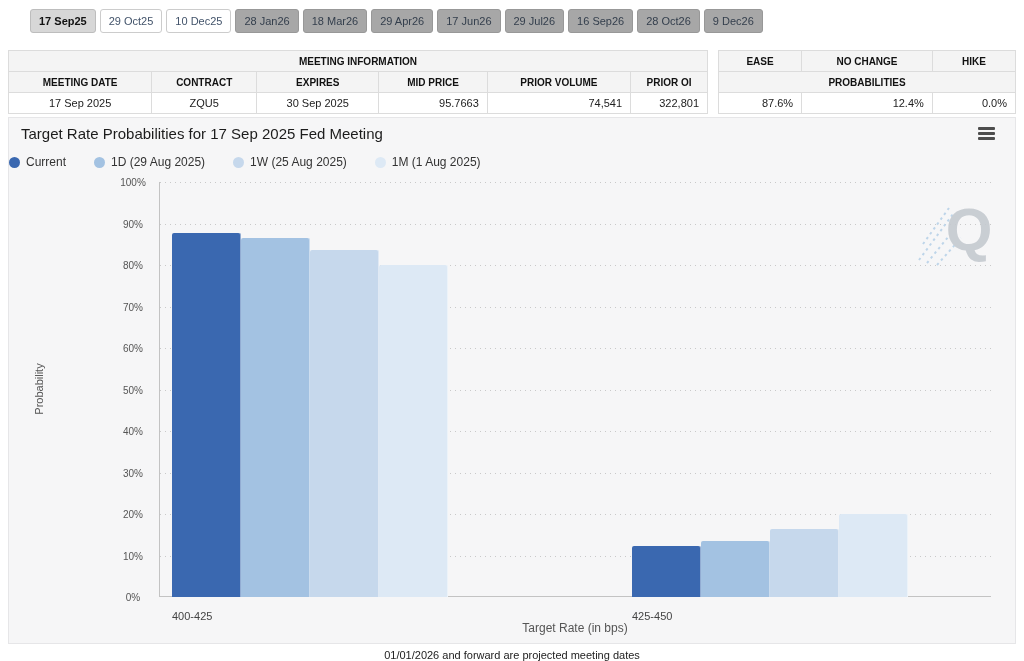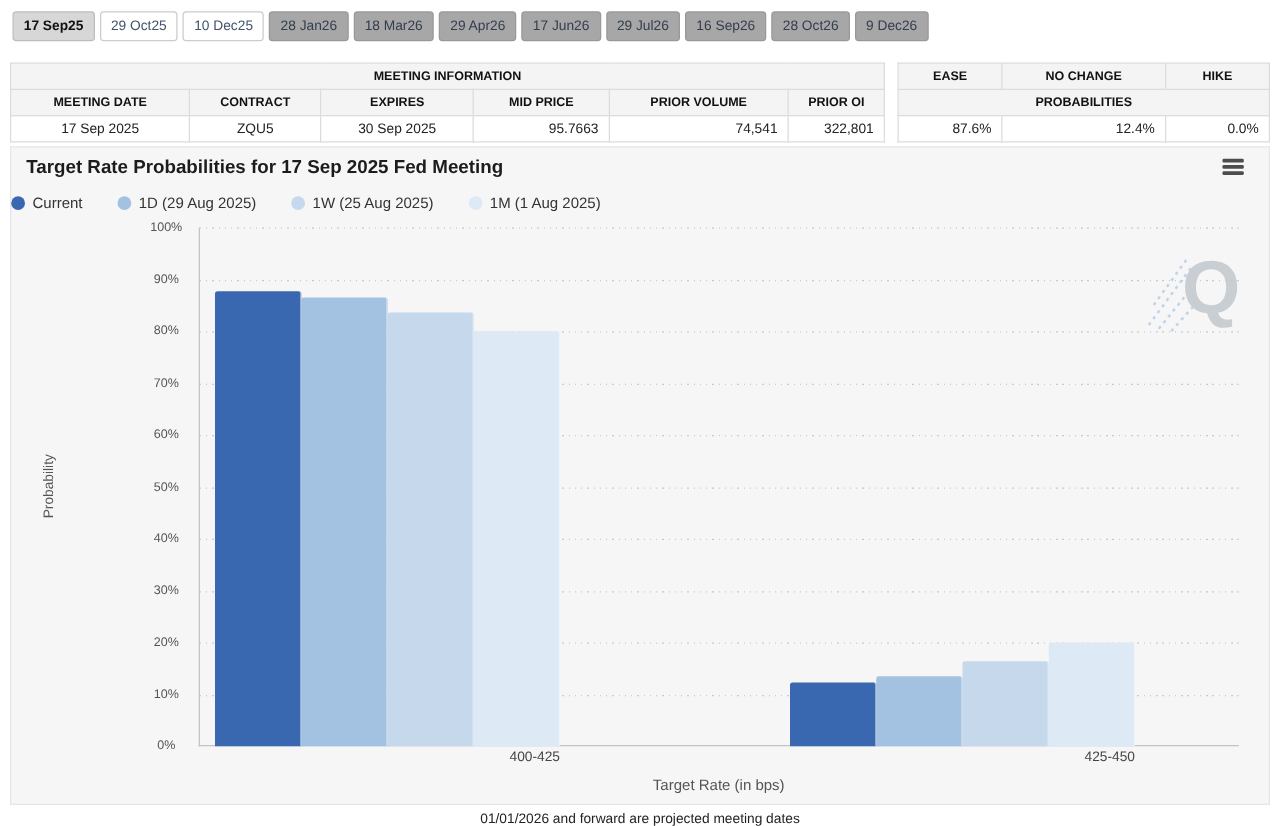--- a/index.html
+++ b/index.html
@@ -1,60 +1,60 @@
 <!DOCTYPE html>
 <html><head>
 <meta charset="utf-8">
 <style>
   * { box-sizing: border-box; margin: 0; padding: 0; }
   html, body { width: 1024px; height: 661px; overflow: hidden; background: #ffffff;
     font-family: "Liberation Sans", sans-serif; }
   .page { position: relative; width: 1024px; height: 661px; }
 
   
-  .tabs-row { display: flex; gap: 4px; padding: 9px 0 0 10px; }
+  .tabs-row { display: flex; gap: 4px; padding: 9px 0 0 10px; margin-left: 20px; }
   .tab { font-size: 11px; line-height: 12px; padding: 5px 8px; border-radius: 3px;
     border: 1px solid #c4c4c4; cursor: pointer; white-space: nowrap; }
   .tab-active { background: #d7d7d7; border-color: #bdbdbd; color: #111; font-weight: bold; }
   .tab-open { background: #ffffff; border-color: #cccccc; color: #42536a; }
   .tab-disabled { background: #a7a7a7; border-color: #989898; color: #333e4c; }
 
   
   .tables-row { display: flex; gap: 10px; margin: 17px 8px 0 8px; align-items: flex-start; }
   table { border-collapse: collapse; font-size: 11px; color: #222; background: #fff; }
   .tbl-meeting { width: 700px; }
   .tbl-prob { width: 298px; }
   th, td { border: 1px solid #dcdcdc; padding: 3px 8px; height: 21px; }
   th { font-size: 10px; font-weight: bold; background: #f4f4f4; color: #111; text-align: center; }
   td.c { text-align: center; }
   td.r { text-align: right; }
 
   
   .chart-panel { position: relative; margin: 3px 8px 0 8px; height: 527px;
     background: #f6f6f7; border: 1px solid #e6e6e8; }
   .chart-title { position: absolute; left: 12px; top: 7px; font-size: 15px;
-    font-weight: bold; color: #1c1c1c; }
+    font-weight: normal; color: #1c1c1c; }
   .menu-icon { position: absolute; right: 20px; top: 9px; width: 17px; cursor: pointer; }
   .menu-icon span { display: block; height: 3px; background: #4d4d4d; border-radius: 1px;
     margin-bottom: 2px; }
   .chart-legend { position: absolute; left: 0; right: 0; top: 37px; display: flex;
     justify-content: flex-start; gap: 28px; }
   .legend-item { display: flex; align-items: center; gap: 6px; cursor: pointer; }
   .legend-dot { width: 11px; height: 11px; border-radius: 50%; }
   .legend-label { font-size: 12px; color: #333333; }
 
   .plot-area { position: absolute; left: 150px; top: 64px; width: 832px; height: 415px;
     border-left: 1px solid #c3c3c3; border-bottom: 1px solid #c3c3c3; }
   .gridline { position: absolute; left: 0; width: 100%; height: 1px;
     background: repeating-linear-gradient(90deg, #c9c9c9 0 1px, transparent 1px 5px); }
   .y-tick { position: absolute; left: -48px; width: 42px; text-align: center;
     font-size: 10px; color: #555; transform: translateY(-50%); }
   .bar { position: absolute; border-radius: 2px 2px 0 0;
     box-shadow: inset -1px 0 0 rgba(255,255,255,0.45); }
-  .cat-label { position: absolute; top: 100%; margin-top: 4px; text-align: right;
+  .cat-label { position: absolute; top: 100%; margin-top: 14px; text-align: left;
     font-size: 11px; color: #444; }
   .y-axis-title { position: absolute; left: 30px; top: 271px; font-size: 11px; color: #555;
     transform: translate(-50%, -50%) rotate(-90deg); white-space: nowrap; }
   .x-axis-title { position: absolute; left: 150px; width: 832px; top: 503px;
     text-align: center; font-size: 12px; color: #555; }
   .watermark { position: absolute; right: 18px; top: 70px; opacity: 0.9; }
 
   
   .footer-note { margin-top: 5px; text-align: center; font-size: 11px; font-weight: normal;
     color: #222; }

